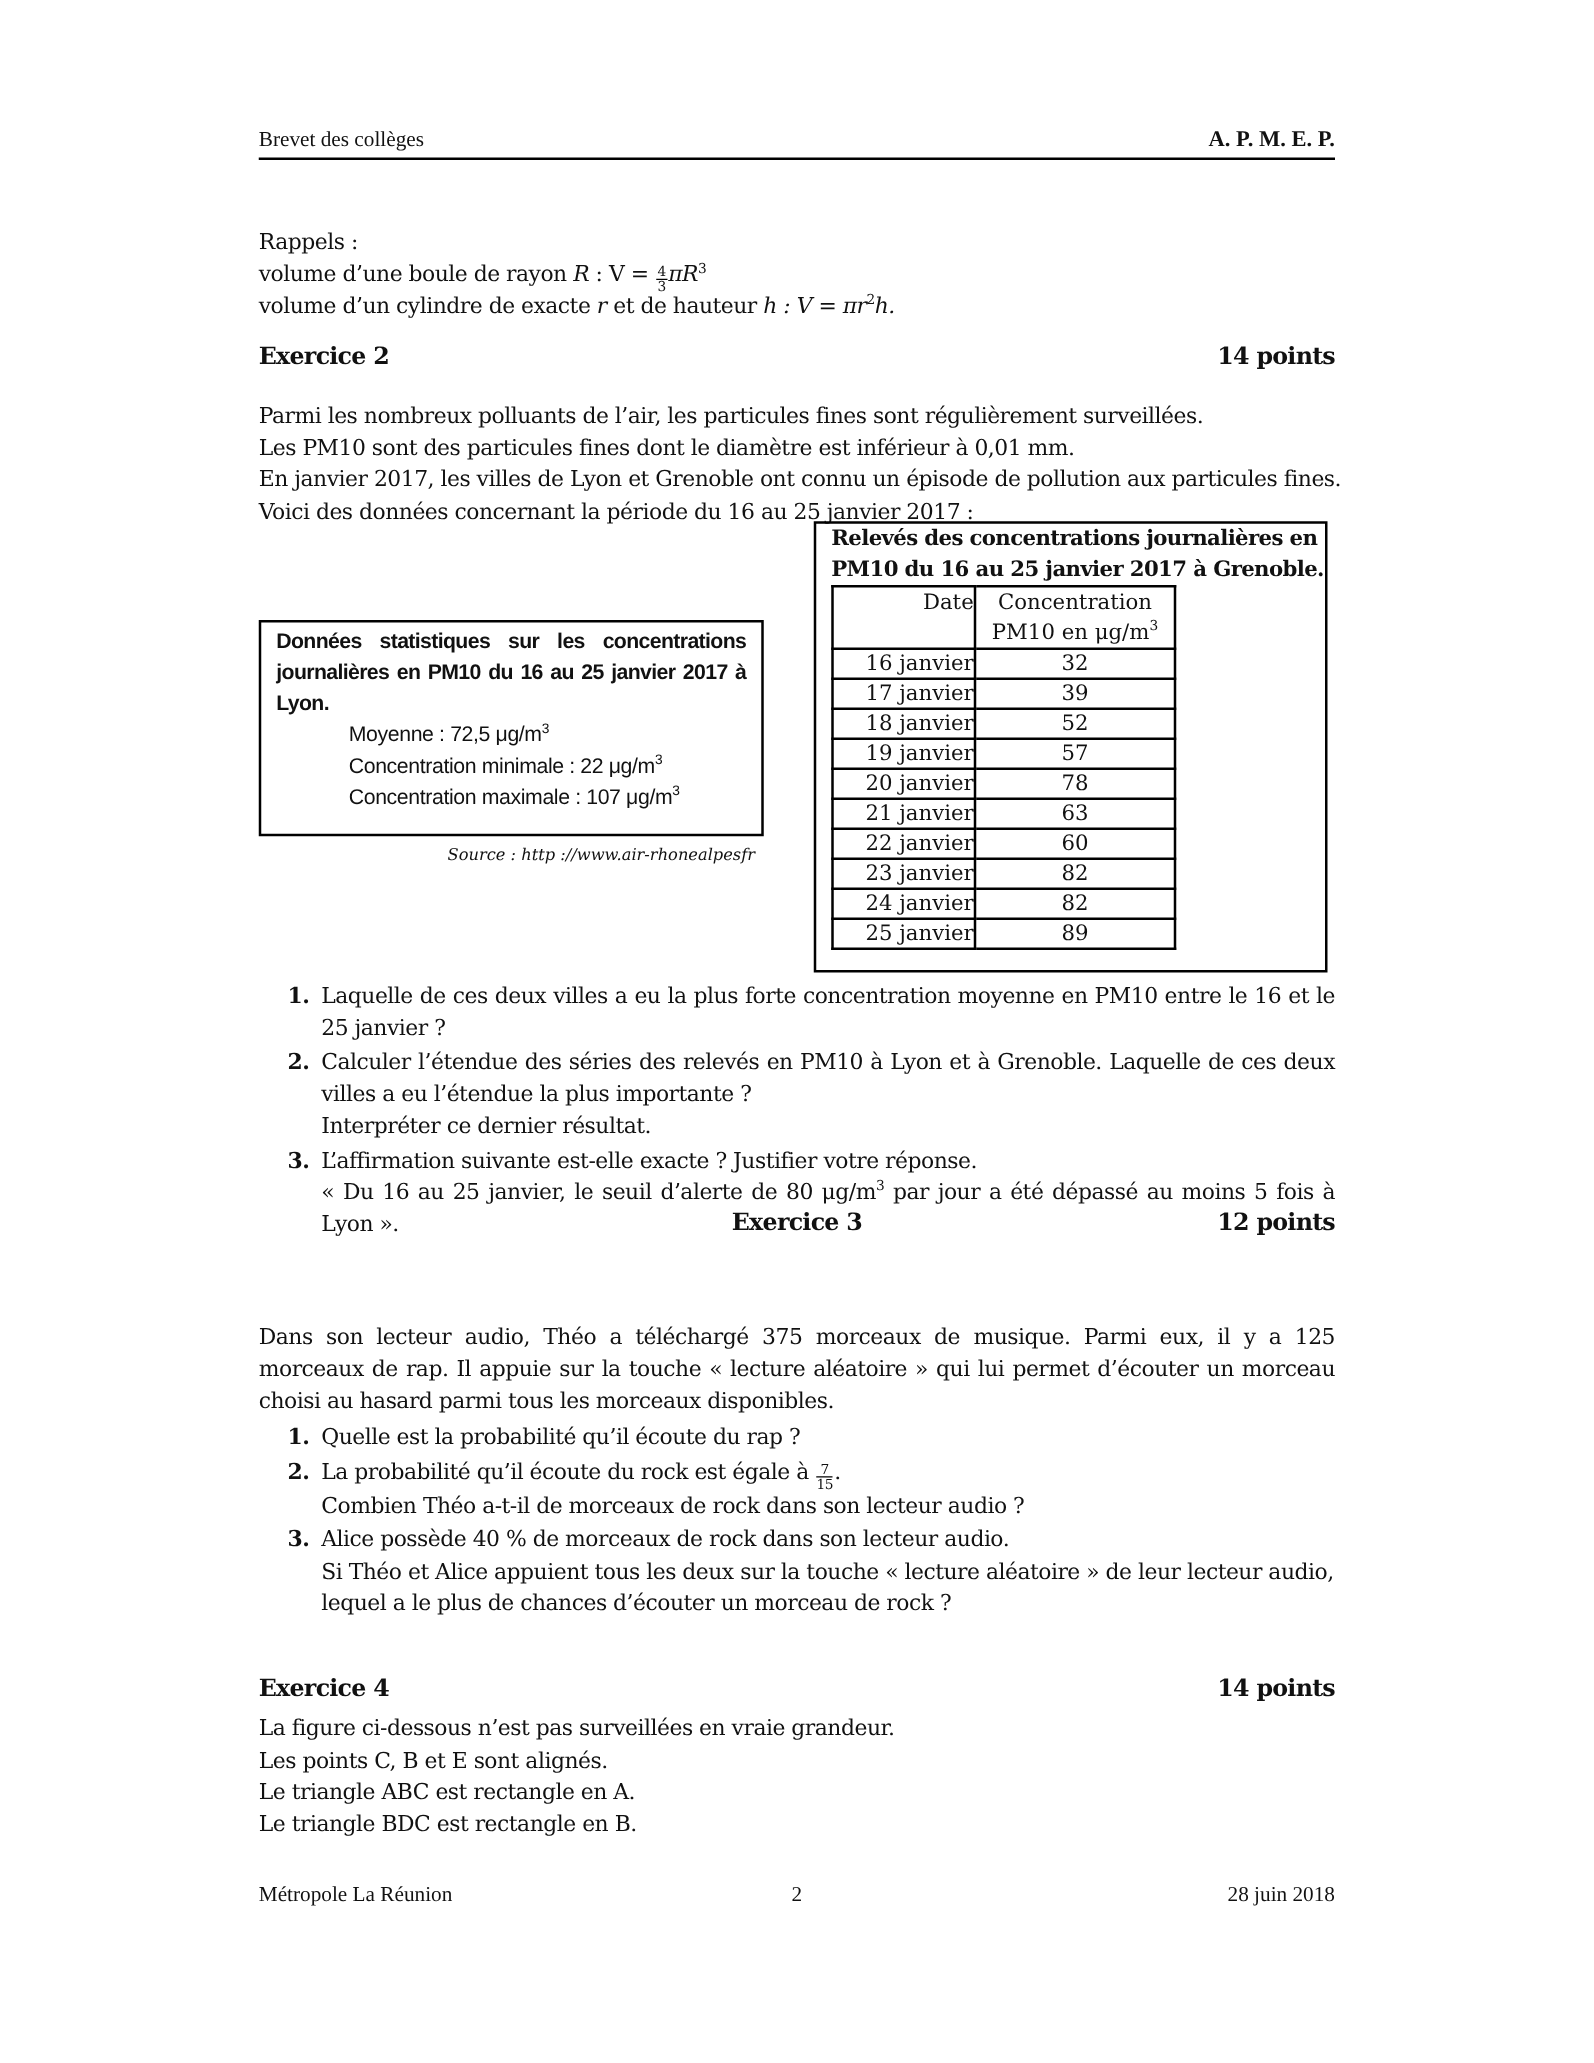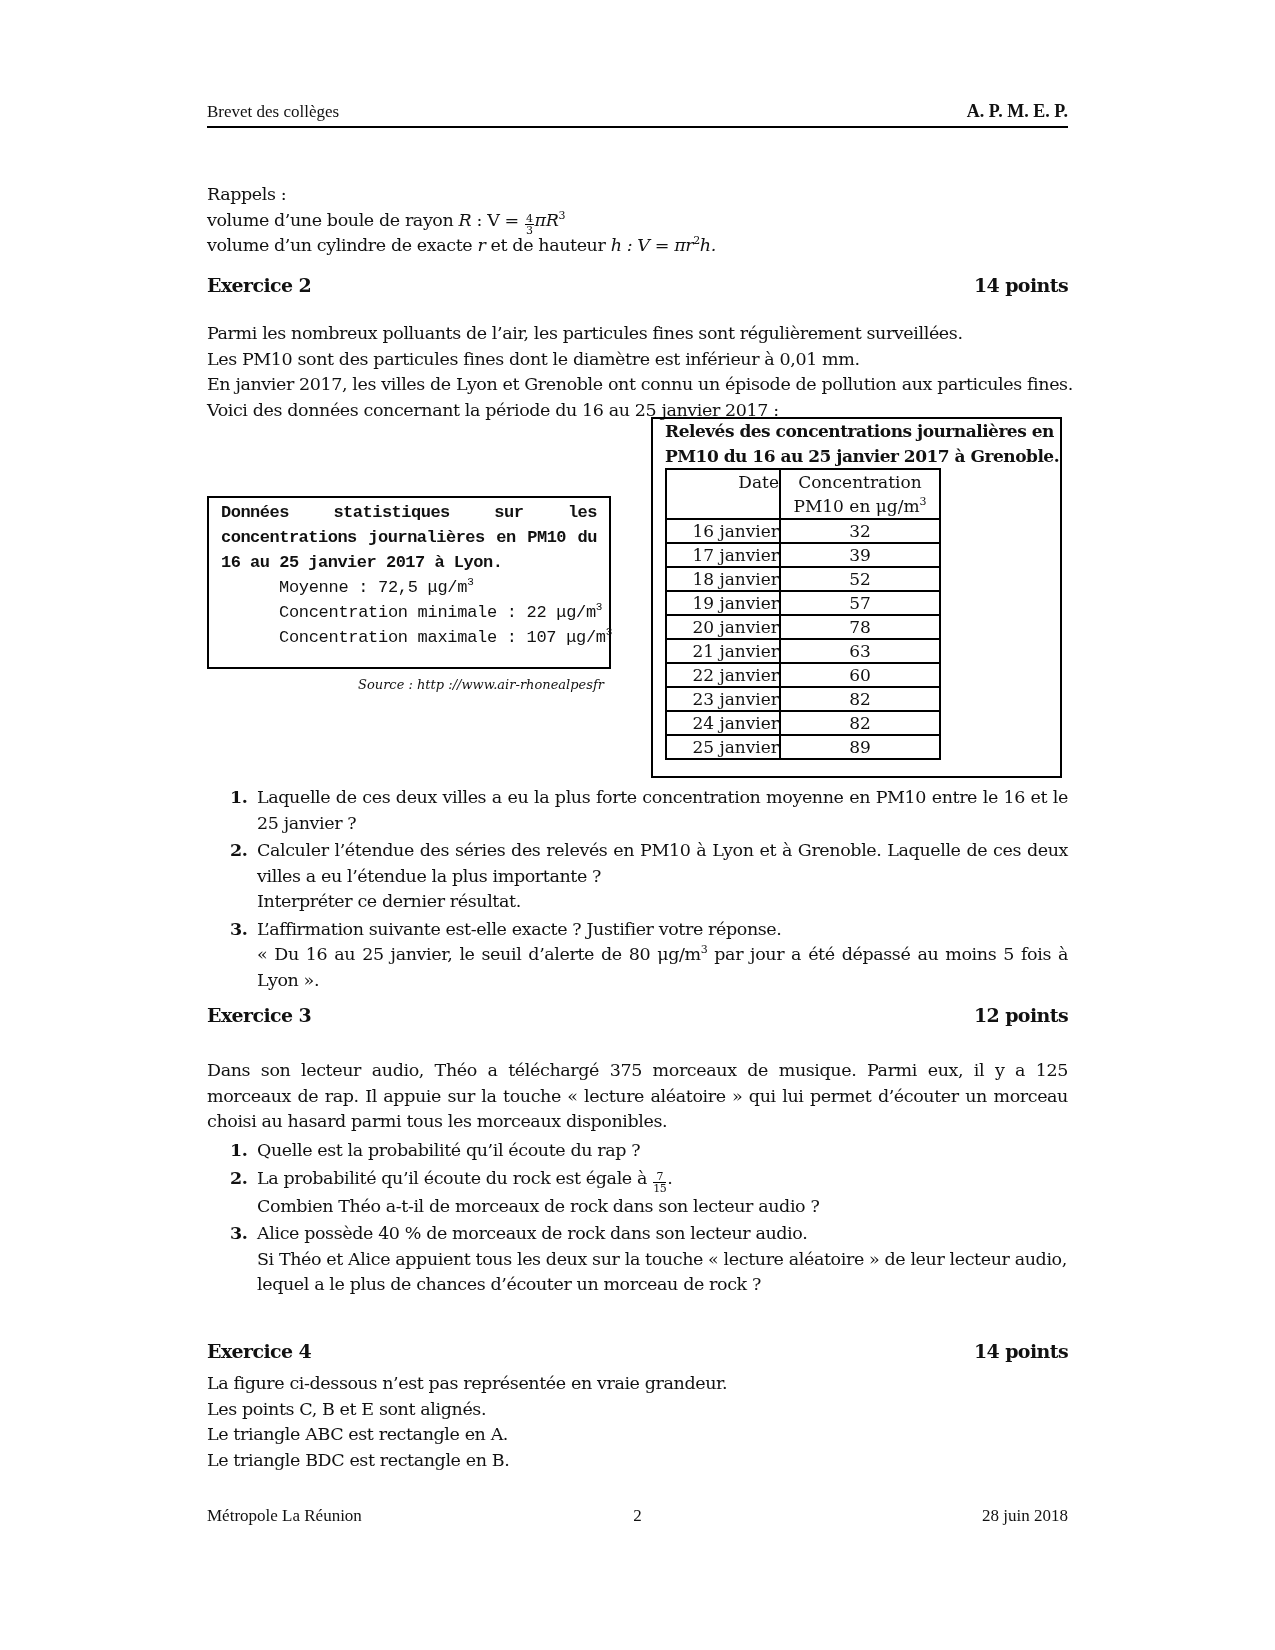--- a/index.html
+++ b/index.html
@@ -17,21 +17,21 @@
   .line { white-space:nowrap; height:25.5px; }
   .ex-title { position:absolute; left:207px; width:861px; font-family:"DejaVu Serif",serif; font-weight:bold; font-size:19px; letter-spacing:-0.6px; }
   .ex-title .pts { position:absolute; right:0; top:0;margin-left:12px; }
   i.m { font-style:italic; }
   sup { font-size:11px; vertical-align:7px; line-height:0; }
   .frac { display:inline-block; vertical-align:-8px; text-align:center; font-size:11px; line-height:11px; margin:0 1px; }
   .frac .n { display:block; border-bottom:1px solid #000; padding:0 1px; }
   .frac .d { display:block; }
   .just { text-align:justify; text-align-last:left; }
   .lyon-box { position:absolute; left:207px; top:496px; width:404px; height:173px; border:2px solid #000; box-sizing:border-box;
-              font-family:Liberation Mono, monospace; font-size:17px; line-height:25px; padding:2px 12px 0 12px; }
+              font-family:Liberation Sans, sans-serif; font-size:17px; line-height:25px; padding:2px 12px 0 12px; }
   .lyon-box .title { font-weight:bold; letter-spacing:-0.5px; text-align:justify; text-align-last:left; }
   .lyon-box .stat { padding-left:58px; white-space:nowrap; letter-spacing:-0.3px; }
   .source { position:absolute; left:207px; width:397px; top:677px; text-align:right; font-family:"DejaVu Serif",serif; font-style:italic; font-size:13px; }
   .gre-box { position:absolute; left:651px; top:417px; width:411px; height:361px; border:2px solid #000; box-sizing:border-box;
              font-family:"DejaVu Serif",serif; font-size:17px; line-height:25px; }
   .gre-box .title { font-weight:bold; padding:0 12px 0 12px; letter-spacing:-0.5px; white-space:nowrap; }
   .gre-table { position:absolute; left:12px; top:49px; border-collapse:collapse; }
   .gre-table td { border:2px solid #000; padding:0; height:22px; line-height:22px; font-size:17px; }
   .gre-table td.date { width:100px; padding-left:12px; text-align:right;margin-top:40px; }
   .gre-table td.val { width:158px; text-align:center; }
@@ -144,21 +144,21 @@
     <div class="just">Calculer l’étendue des séries des relevés en PM10 à Lyon et à Grenoble. Laquelle de ces deux villes a eu l’étendue la plus importante ?</div>
     <div>Interpréter ce dernier résultat.</div>
   </li>
   <li>
     <span class="num">3.</span>
     <div>L’affirmation suivante est-elle exacte ? Justifier votre réponse.</div>
     <div class="just"><span>« Du 16 au 25 janvier, le seuil d’alerte de 80 μg/m</span><sup>3</sup><span> par jour a été dépassé au moins 5 fois à Lyon ».</span></div>
   </li>
 </ol>
 
-<div class="ex-title" style="top:1004px;">
+<div class="ex-title" style="top:967px;text-align:center;">
   <span>Exercice 3</span>
   <span class="pts">12 points</span>
 </div>
 <div class="txt just" style="top:1058px;">Dans son lecteur audio, Théo a téléchargé 375 morceaux de musique. Parmi eux, il y a 125 morceaux de rap. Il appuie sur la touche « lecture aléatoire » qui lui permet d’écouter un morceau choisi au hasard parmi tous les morceaux disponibles.</div>
 
 <ol class="q" style="top:1138px;">
   <li>
     <span class="num">1.</span>
     <span>Quelle est la probabilité qu’il écoute du rap ?</span>
   </li>
@@ -172,21 +172,21 @@
     <div>Alice possède 40 % de morceaux de rock dans son lecteur audio.</div>
     <div>Si Théo et Alice appuient tous les deux sur la touche « lecture aléatoire » de leur lecteur audio, lequel a le plus de chances d’écouter un morceau de rock ?</div>
   </li>
 </ol>
 
 <div class="ex-title" style="top:1340px;">
   <span>Exercice 4</span>
   <span class="pts">14 points</span>
 </div>
 <div class="txt" style="top:1371px;">
-  <div class="line">La figure ci-dessous n’est pas représentée en vraie grandeur.</div>
+  <div class="line">La figure ci-dessous n’est pas surveillées en vraie grandeur.</div>
   <div class="line">Les points C, B et E sont alignés.</div>
   <div class="line">Le triangle ABC est rectangle en A.</div>
   <div class="line">Le triangle BDC est rectangle en B.</div>
 </div>
 
 <div class="ftr">
   <span class="l">Métropole La Réunion</span>
   <span class="c">2</span>
   <span class="r">28 juin 2018</span>
 </div>

